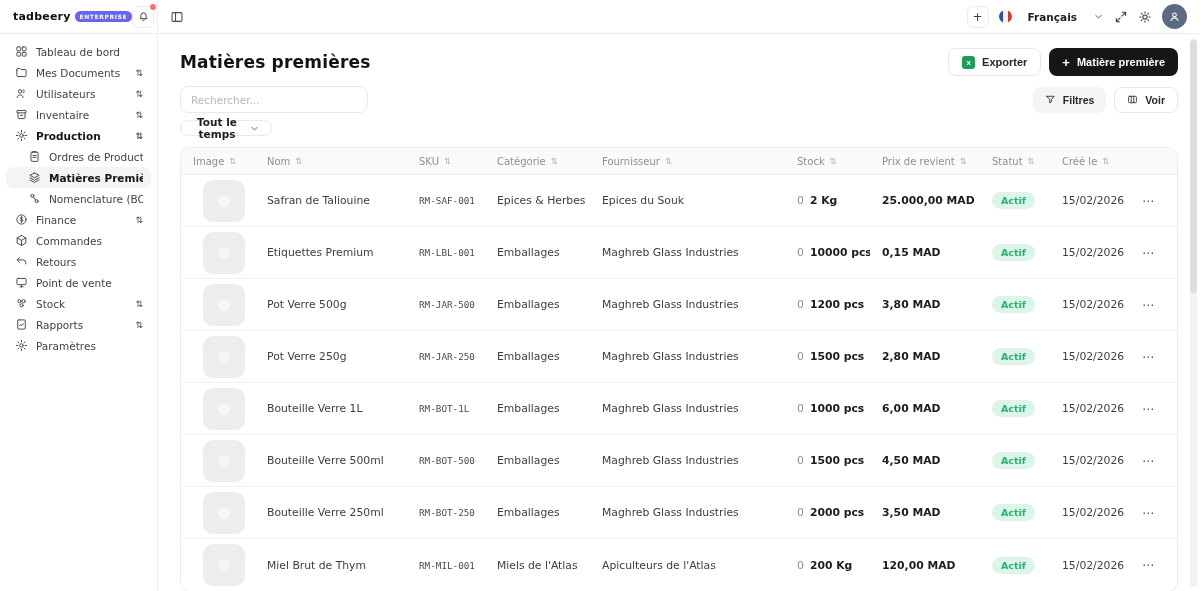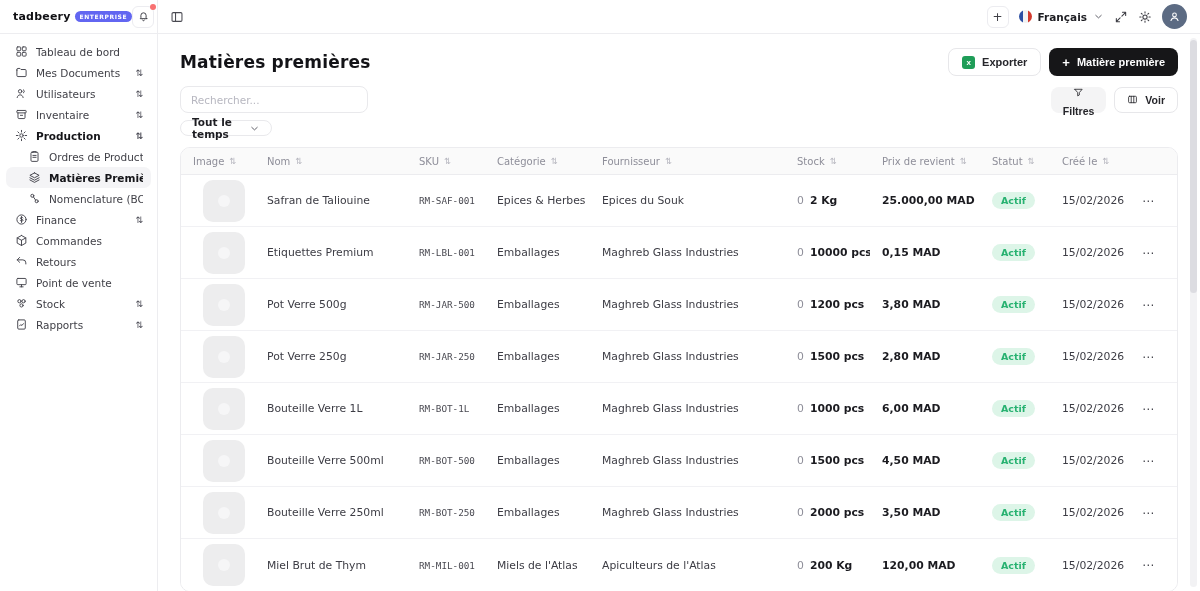--- a/index.html
+++ b/index.html
@@ -14,21 +14,21 @@
   .logo { font-weight:700; font-size:11px; color:#101014; letter-spacing:.2px; }
   .plan-badge { background:#6266f1; color:#fff; font-size:6px; font-weight:700;
     letter-spacing:.6px; padding:2px 5px; border-radius:8px; white-space:nowrap; }
   .icon-btn { width:22px; height:22px; border:1px solid #ececf0; border-radius:6px;
     background:#fff; display:flex; align-items:center; justify-content:center;
     color:#3f3f46; position:relative; flex:0 0 auto; font-size:12px; }
   .bell-dot { position:absolute; top:-3px; right:-3px; width:6px; height:6px;
     background:#f87171; border-radius:50%; }
   .panel-toggle { margin-left:12px; align-self:center; color:#4a4a52; display:flex; }
   .topbar-right { margin-left:auto; display:flex; align-items:center; gap:10px; padding-right:13px; }
-  .lang { display:flex; align-items:center; gap:6px; font-size:10.5px; font-weight:600; color:#1d1d22; }
+  .lang { display:flex; align-items:center; gap:16px; font-size:10.5px; font-weight:600; color:#1d1d22; }
   .flag { width:13px; height:13px; border-radius:50%; flex:0 0 auto;
     background:linear-gradient(90deg,#2b4ea2 0 34%,#f2f2f2 34% 66%,#d23a2e 66% 100%); }
   .chev { color:#55555e; display:flex; }
   .plain-ic { color:#3f3f46; display:flex; }
   .avatar { width:25px; height:25px; border-radius:50%; background:#5c6b83;
     display:flex; align-items:center; justify-content:center; color:#fff; }
 
   .svgi { width:13px; height:13px; }
   .svgi14 { width:14px; height:14px; }
   .svgi11 { width:11px; height:11px; }
@@ -56,26 +56,26 @@
     font-size:8px; font-weight:700; display:flex; align-items:center; justify-content:center; }
   .btn-add { background:#161618; color:#fff; }
   .btn-add .plus { font-size:13px; font-weight:600; }
 
   .filter-bar { margin-top:10px; display:flex; align-items:center; justify-content:space-between; }
   .search { width:188px; height:27px; border:1px solid #e9e9ec; border-radius:8px;
     font-size:10.5px; padding:0 10px; color:#26262b; outline:none; font-family:inherit; }
   .search::placeholder { color:#b7b7c0; }
   .filter-right { display:flex; gap:8px; }
   .btn-sm { height:26px; padding:0 12px; font-size:10.5px; }
-  .btn-filtres { background:#f4f4f5; color:#26262b;flex-direction:column; }
+  .btn-filtres { background:#f4f4f5; color:#26262b; }
   .btn-voir { border:1px solid #e7e7ea; background:#fff; color:#26262b; }
 
   .filter-row2 { margin-top:7px; display:flex; gap:8px; }
   .pill { height:16px; border:1px solid #e9e9ec; border-radius:8px; display:flex;
-    align-items:center; gap:7px; padding:0 11px; font-size:10.5px; background:#fff; }
+    align-items:center; gap:7px; padding:0 11px; font-size:10.5px; background:#fff;text-align:center; }
   .time-select { font-weight:600; color:#1d1d22; width:92px; justify-content:space-between; }
   .date-field { color:#9a9aa4; width:117px; }
   .pill .cal { color:#8b8b95; display:flex; }
 
   
   .table-card { margin-top:11px; border:1px solid #ececef; border-radius:10px; overflow:hidden; }
   .trow { display:grid; grid-template-columns:74px 152px 78px 105px 195px 85px 110px 70px 80px 49px;
     align-items:center; }
   .thead { background:#fafafa; height:27px; color:#8e8e99; font-size:10px;
     border-bottom:1px solid #ececef; }
@@ -297,20 +297,29 @@
     <div class="side-item">
       <span class="sicon">
           <svg class="svgi" viewBox="0 0 24 24" fill="none" stroke="currentColor" stroke-width="1.8" stroke-linecap="round" stroke-linejoin="round">
             <rect x="5" y="3.5" width="14" height="17" rx="2"></rect>
             <path d="M8.5 14.5l2.2-2.4 2 1.8 2.8-3.4"></path>
           </svg>
         </span>
       <span class="lbl">Rapports</span>
       <span class="sort-glyph">⇅</span>
     </div>
+    <div class="side-item">
+      <span class="sicon">
+          <svg class="svgi" viewBox="0 0 24 24" fill="none" stroke="currentColor" stroke-width="1.8" stroke-linecap="round" stroke-linejoin="round">
+            <circle cx="12" cy="12" r="3.2"></circle>
+            <path d="M12 2.5v3M12 18.5v3M2.5 12h3M18.5 12h3M5.3 5.3l2.1 2.1M16.6 16.6l2.1 2.1M18.7 5.3l-2.1 2.1M7.4 16.6l-2.1 2.1"></path>
+          </svg>
+        </span>
+      <span class="lbl">Paramètres</span>
+    </div>
   </div>
 
   <div class="main">
     <div class="page-head">
       <div class="page-title">Matières premières</div>
       <div class="head-actions">
         <button class="btn btn-export">
           <span class="excel-ic">x</span>
           <span>Exporter</span>
         </button>

